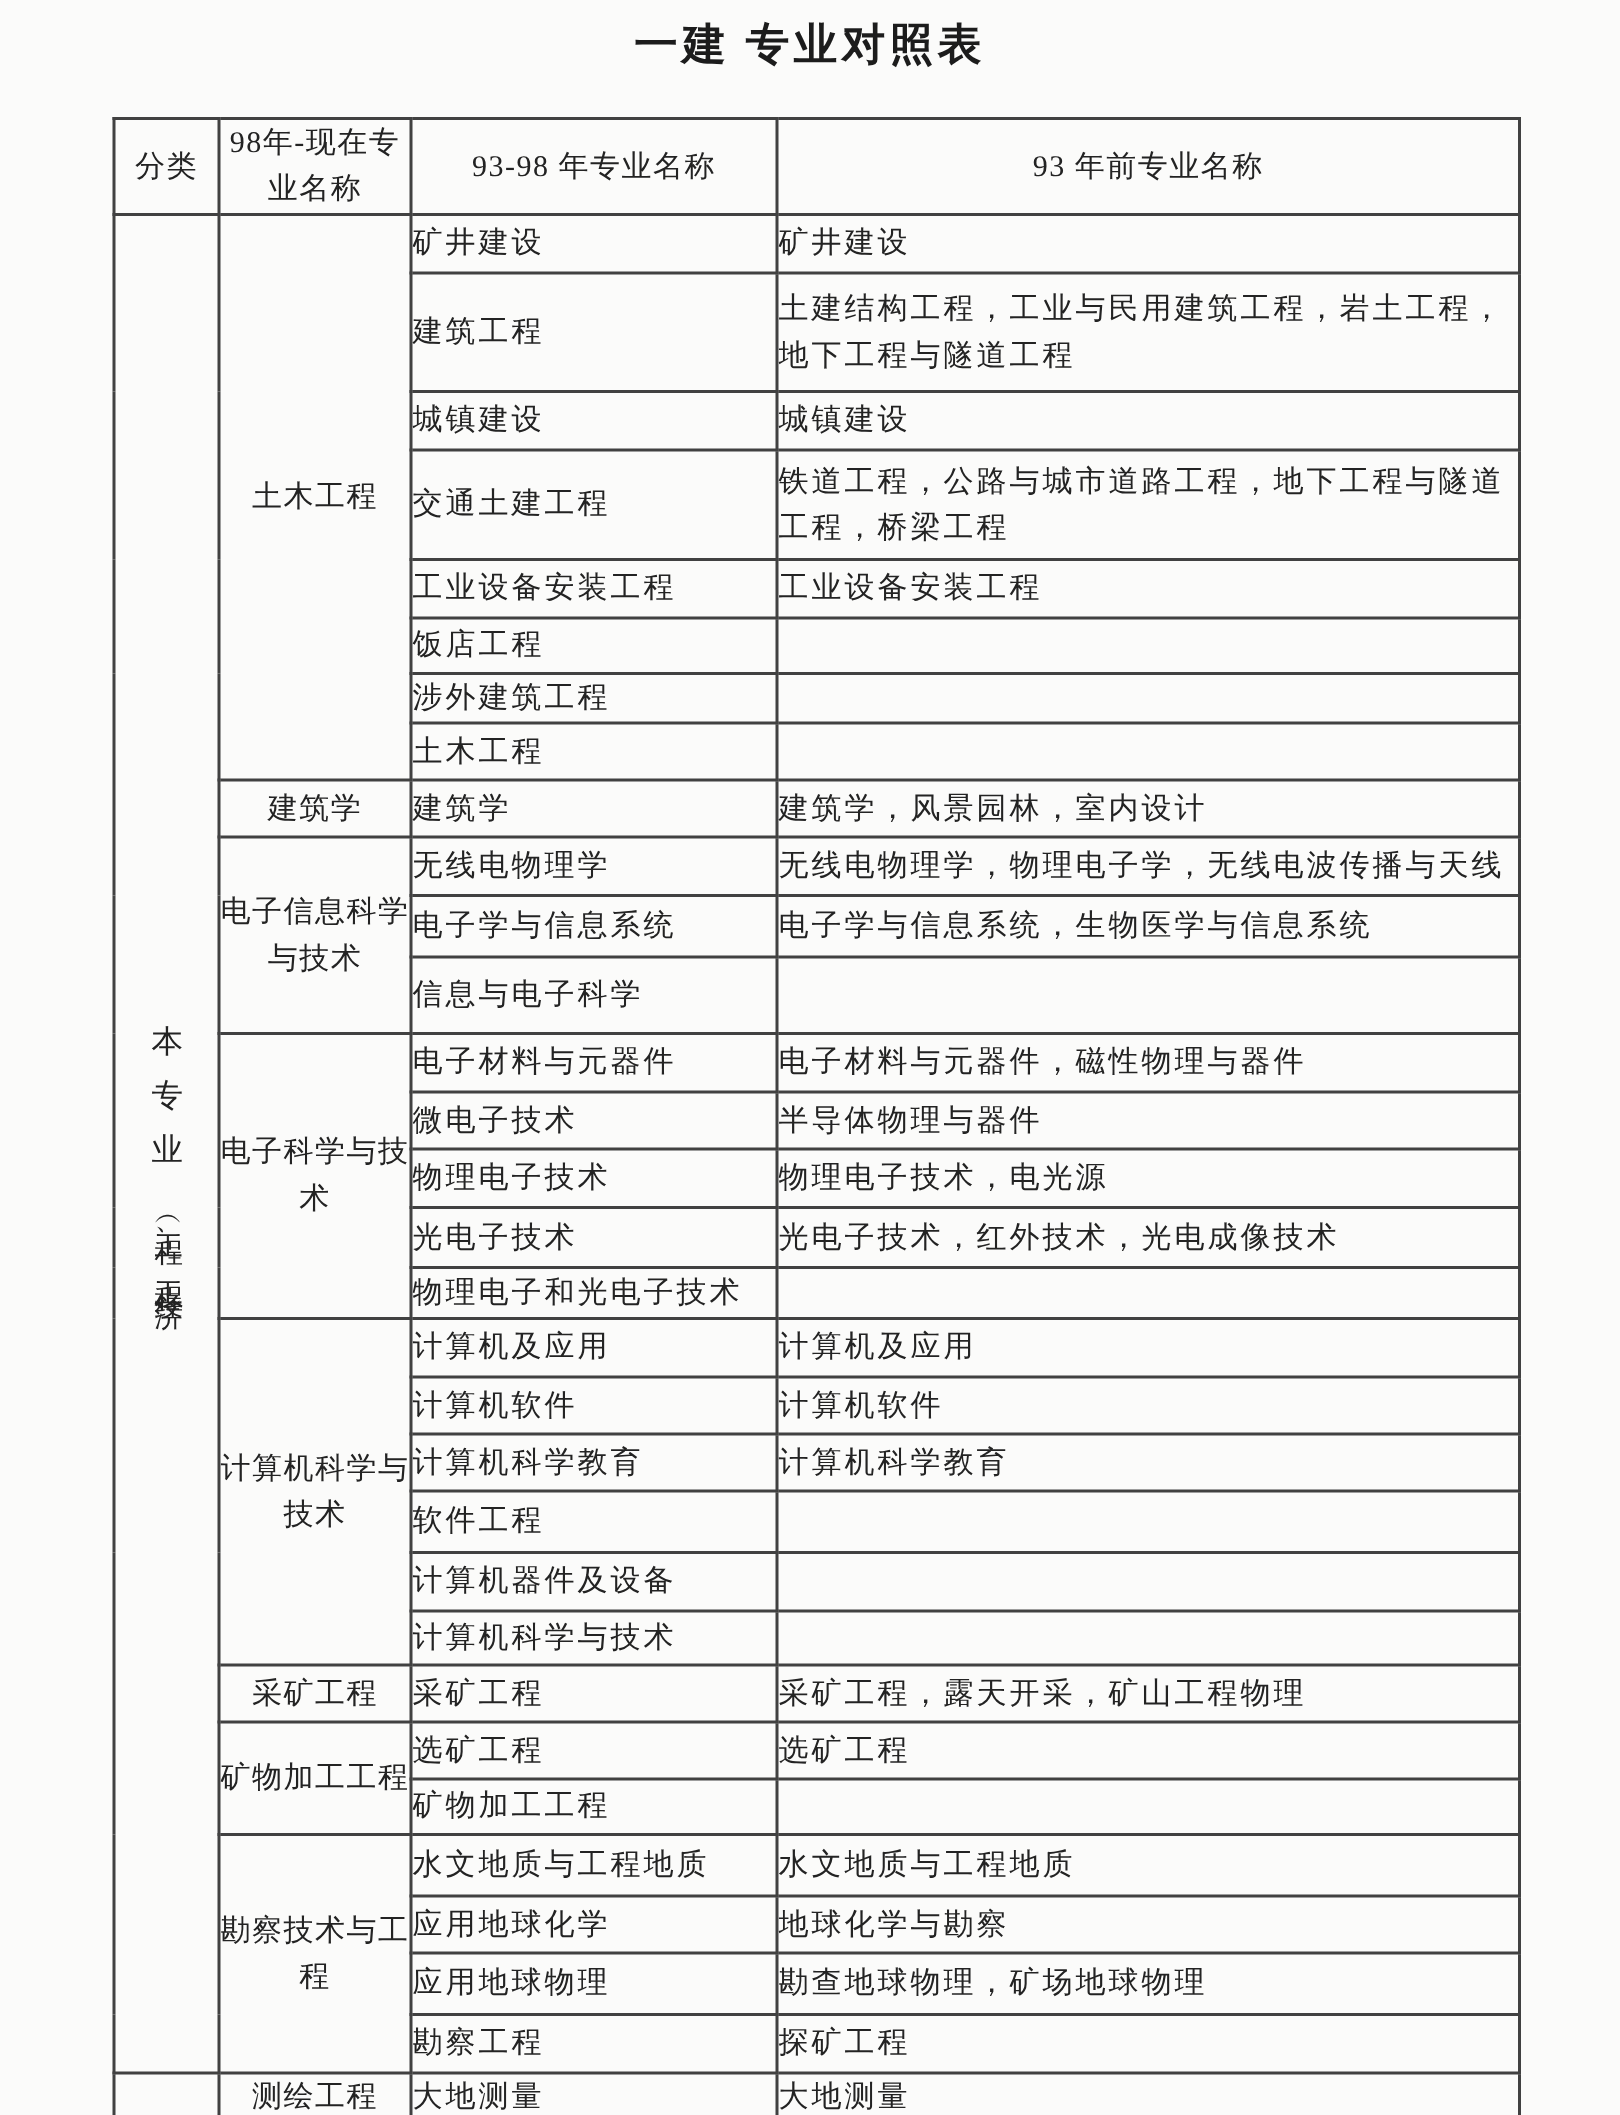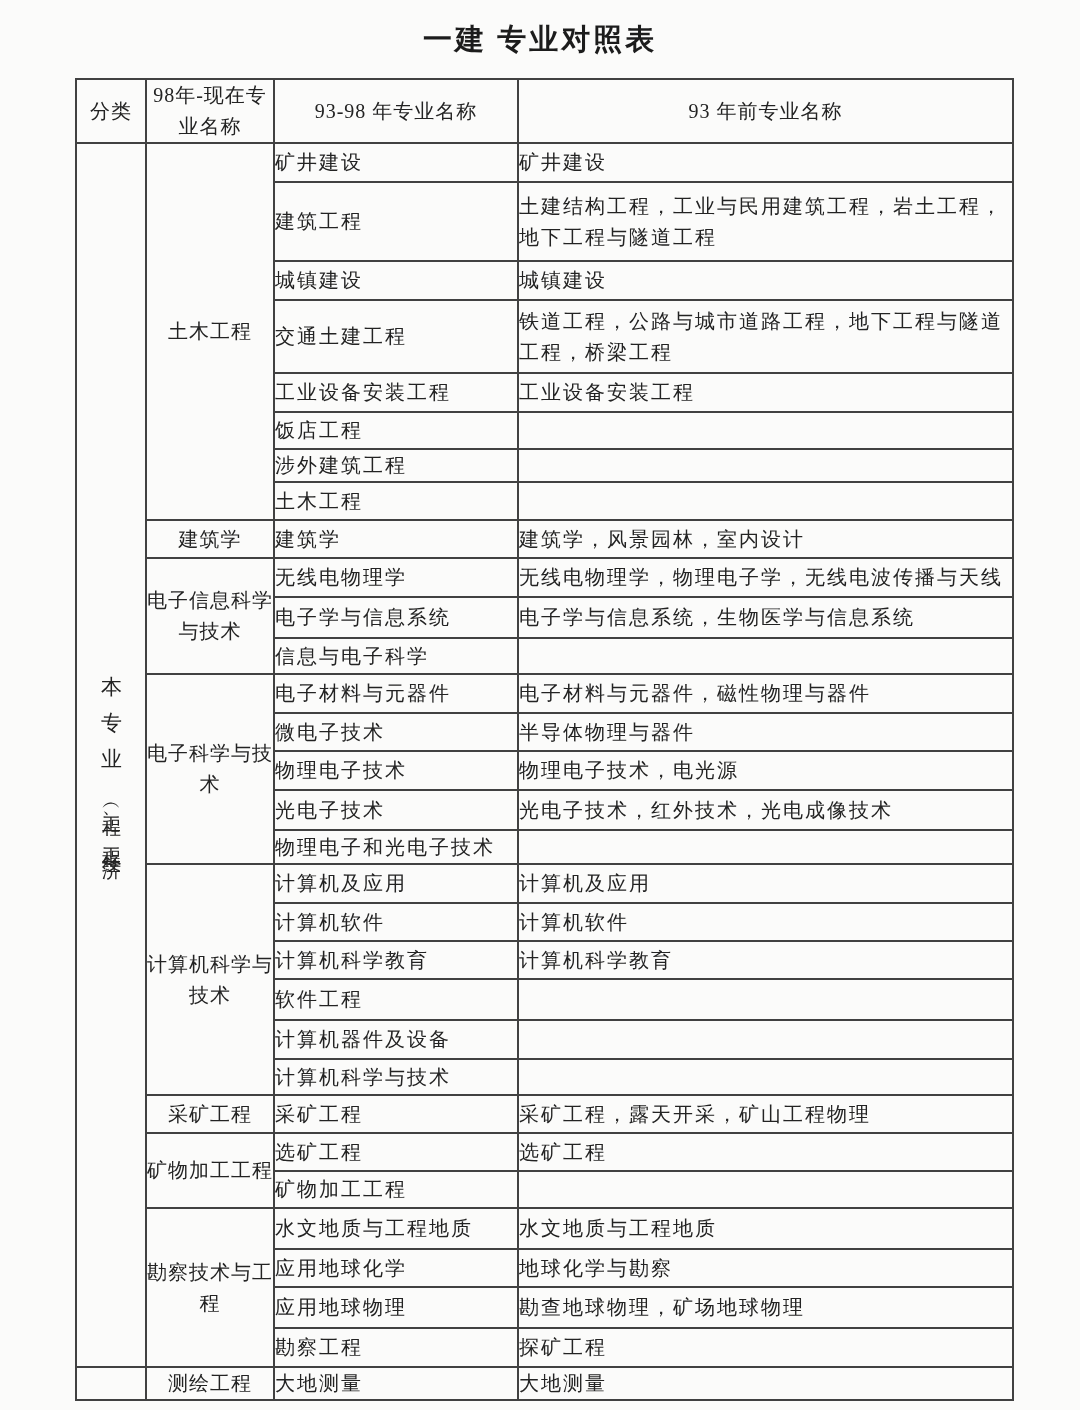--- a/index.html
+++ b/index.html
@@ -10,21 +10,21 @@
     width: 1080px;
     height: 1410px;
     position: relative;
     background: #fbfbfa;
     color: #232323;
     font-family: "Liberation Serif", "DejaVu Serif", serif;
     overflow: hidden;
   }
   .page-title {
     position: absolute;
-    top: 20px;
+    top: 10px;
     left: 0;
     width: 1080px;
     text-align: center;
     font-size: 29px;
     font-weight: bold;
     letter-spacing: 3px;
     color: #1c1c1c;
   }
   table.cmp {
     position: absolute;
@@ -158,21 +158,21 @@
       </tr>
       <tr style="height: 39px;">
         <td class="group-cell" rowspan="3">电子信息科学与技术</td>
         <td class="mid-cell">无线电物理学</td>
         <td class="old-cell">无线电物理学，物理电子学，无线电波传播与天线</td>
       </tr>
       <tr style="height: 41px;">
         <td class="mid-cell">电子学与信息系统</td>
         <td class="old-cell">电子学与信息系统，生物医学与信息系统</td>
       </tr>
-      <tr style="height: 36px;">
+      <tr style="height: 51px;">
         <td class="mid-cell">信息与电子科学</td>
         <td class="old-cell"></td>
       </tr>
       <tr style="height: 39px;">
         <td class="group-cell" rowspan="5">电子科学与技术</td>
         <td class="mid-cell">电子材料与元器件</td>
         <td class="old-cell">电子材料与元器件，磁性物理与器件</td>
       </tr>
       <tr style="height: 38px;">
         <td class="mid-cell">微电子技术</td>

